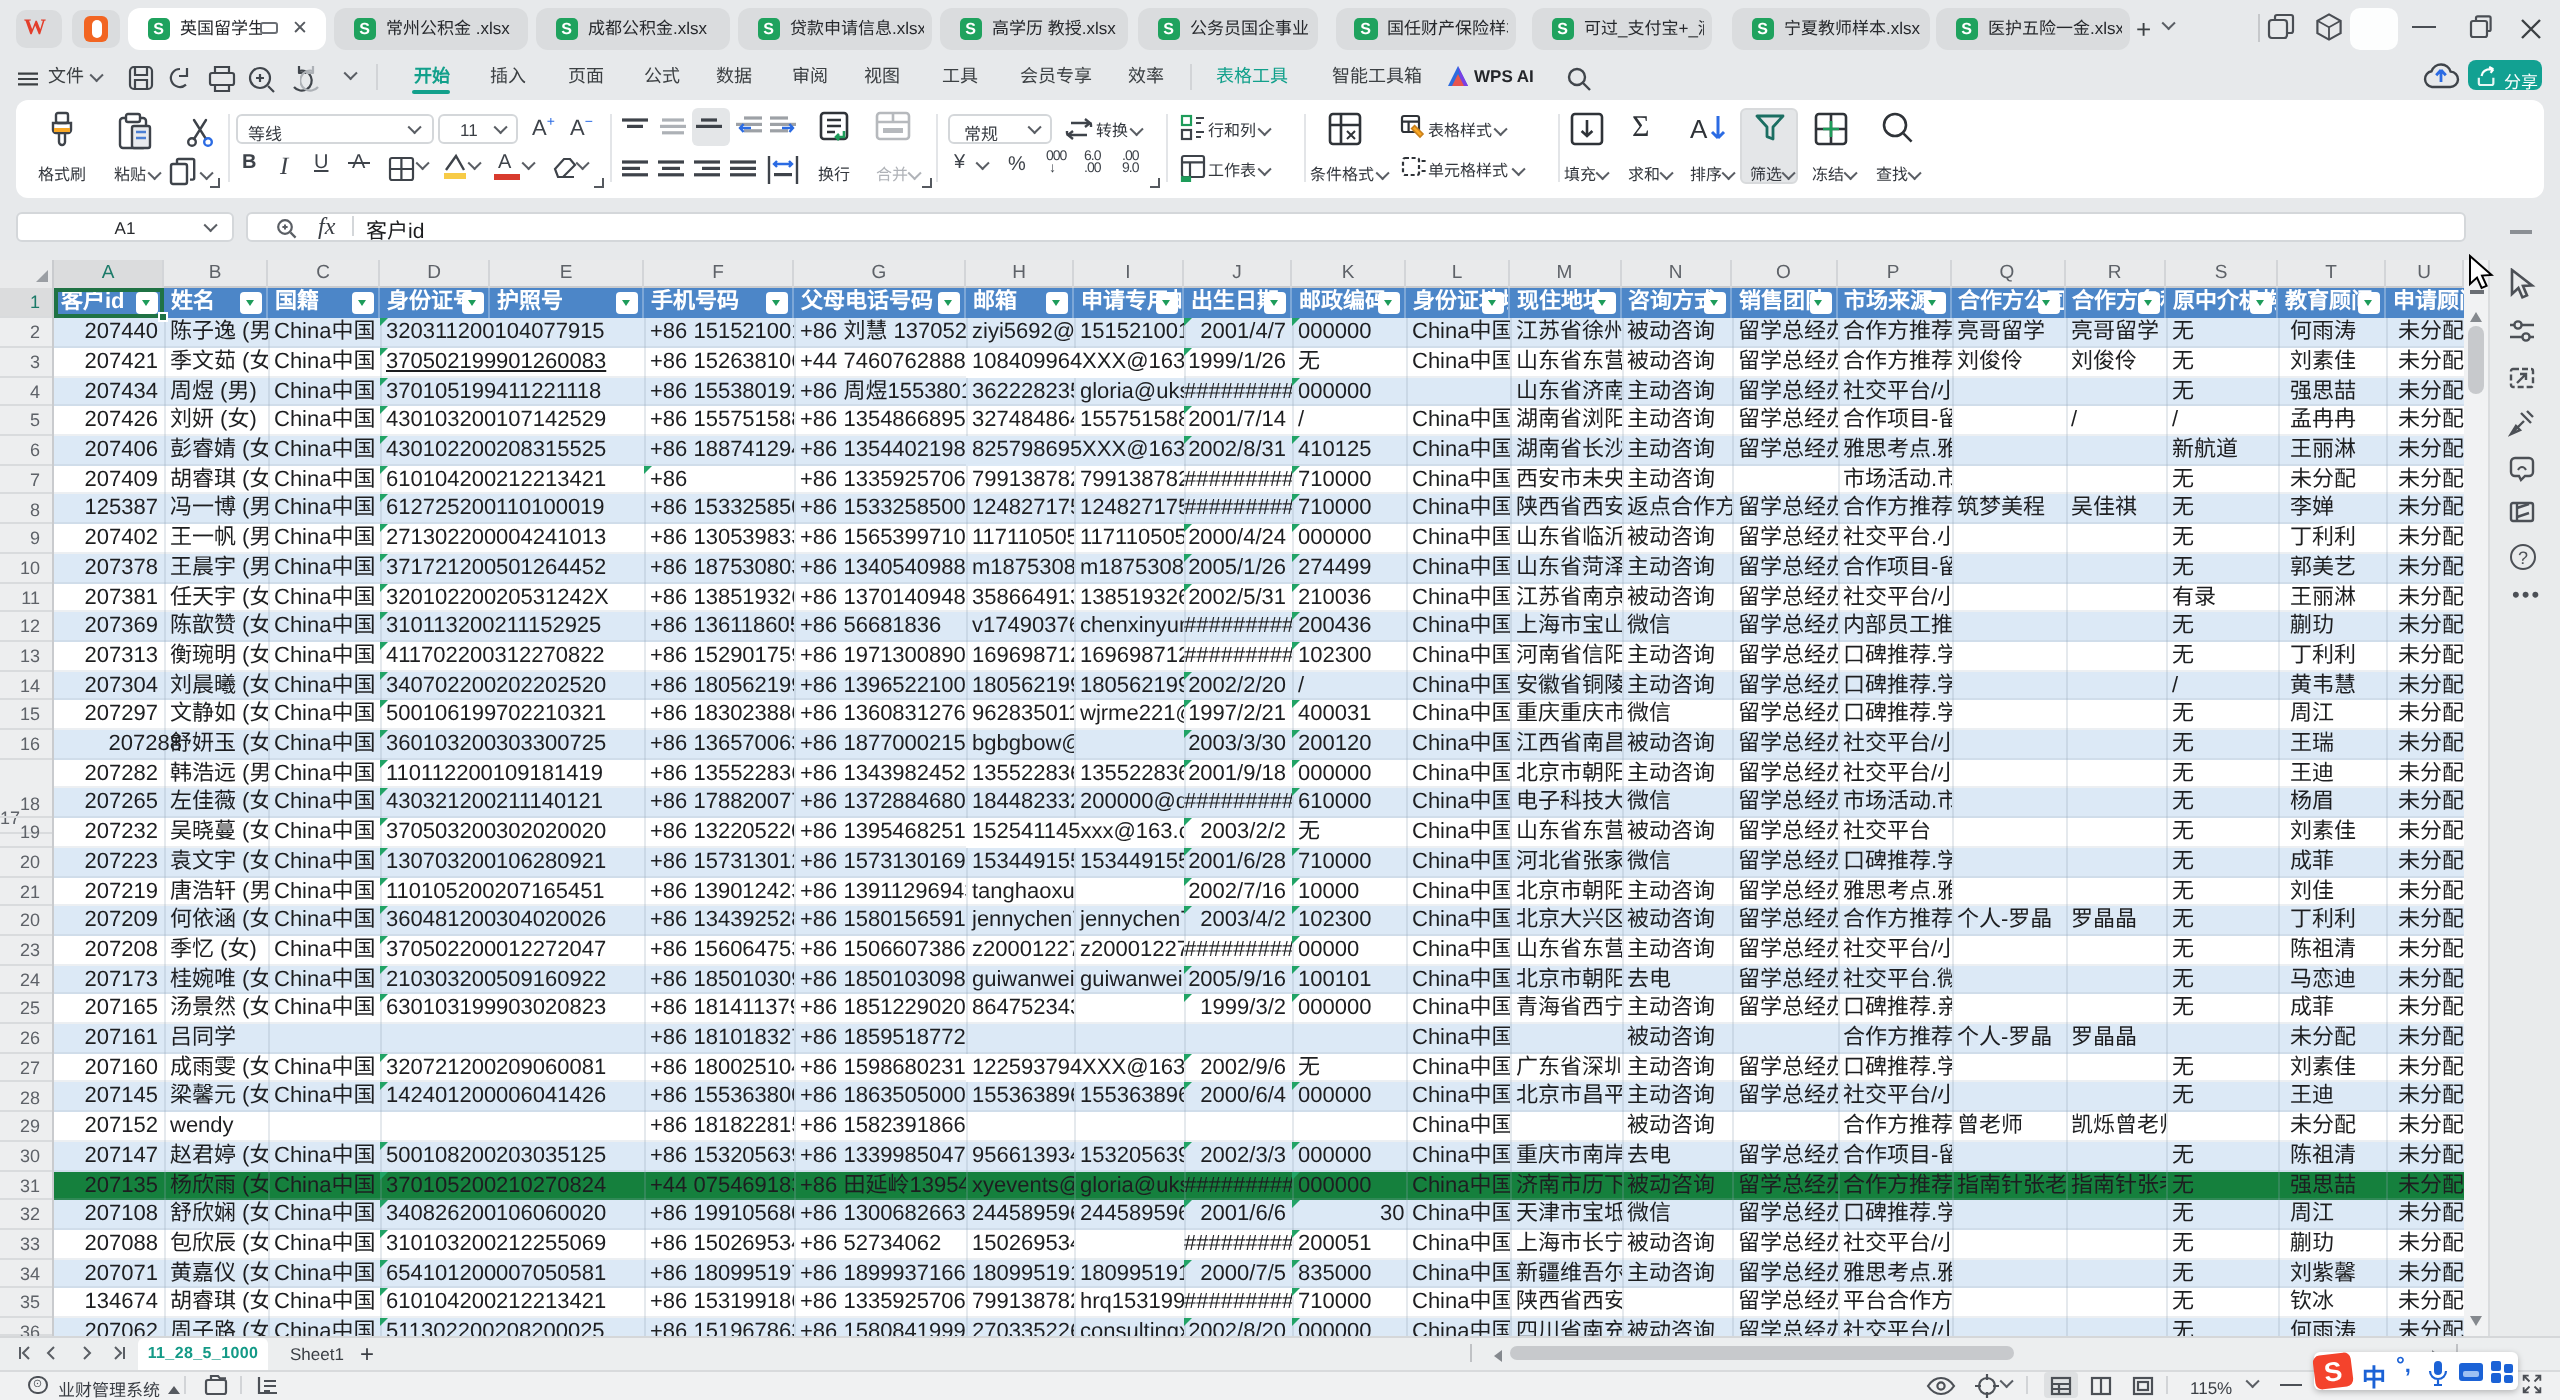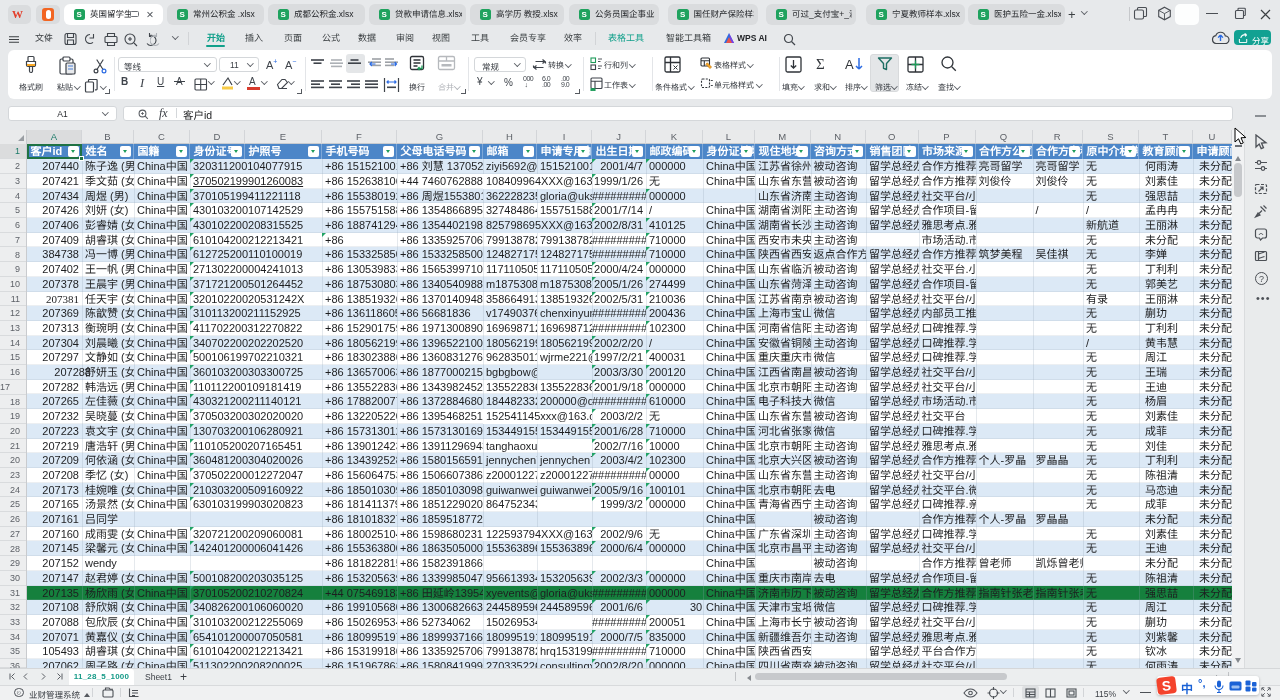--- a/index.html
+++ b/index.html
@@ -85,21 +85,21 @@
 <svg class="ab" style="left:1234px;top:7px" width="13" height="13" viewBox="0 0 13 13" fill="none" stroke="#4A4E54" stroke-width="1.1">
     <rect x="1.5" y="3.5" width="8" height="8" rx="1"></rect>
     <path d="M4 3.5V2a.8 .8 0 0 1 .8-.8h5.7a.8 .8 0 0 1 .8 .8v5.7a.8 .8 0 0 1-.8 .8H9.5"></path>
   </svg>
 <svg class="ab" style="left:1260px;top:8.5px" width="11" height="11" viewBox="0 0 11 11" stroke="#3C4043" stroke-width="1.2">
     <path d="M1 1l9 9M10 1l-9 9"></path>
   </svg>
 <svg class="ab" style="left:9px;top:35.5px" width="10" height="7" viewBox="0 0 10 7" stroke="#3C4043" stroke-width="1.1">
     <path d="M0 .8h10M0 3.5h10M0 6.2h10"></path>
   </svg>
-<div class="mi" style="left:35px;top:28px">文件</div>
+<div class="mi" style="left:24px;top:28px">文件</div>
 <div class="cv" style="left:46px;top:35px">⌄</div>
 <svg class="ab" style="left:64px;top:31.5px" width="120" height="15" viewBox="0 0 120 15" fill="none" stroke="#41464C" stroke-width="1.1">
 <rect x="1" y="1.5" width="11" height="11" rx="2"></rect>
     <path d="M3.5 1.5v4h6v-4M3.5 12.5v-4.5h6v4.5"></path>
 <path d="M26 2.5a4.5 4.5 0 1 0 3 7.8M29.5 2v4h-4"></path>
 <rect x="41" y="4.5" width="12" height="6" rx="1"></rect>
     <path d="M43.5 4.5v-3h7v3M43.5 10.5h7v3h-7z"></path>
 <circle cx="66" cy="7" r="5"></circle>
     <path d="M70 11l3 3M64 7h4M66 5v4"></path>
 <path d="M85.5 3.5a5 5 0 1 1-2.5 8"></path>
@@ -405,21 +405,21 @@
 <div class="ab" style="left:0;top:232.79999999999998px;width:26px;height:14.7px;border-bottom:1px solid #D9DBDD;color:#5E6268;font-size:9px;text-align:right;padding-right:6px;line-height:14.7px">7</div>
 <div class="ab" style="left:0;top:247.49999999999997px;width:26px;height:14.7px;border-bottom:1px solid #D9DBDD;color:#5E6268;font-size:9px;text-align:right;padding-right:6px;line-height:14.7px">8</div>
 <div class="ab" style="left:0;top:262.2px;width:26px;height:14.7px;border-bottom:1px solid #D9DBDD;color:#5E6268;font-size:9px;text-align:right;padding-right:6px;line-height:14.7px">9</div>
 <div class="ab" style="left:0;top:276.9px;width:26px;height:14.7px;border-bottom:1px solid #D9DBDD;color:#5E6268;font-size:9px;text-align:right;padding-right:6px;line-height:14.7px">10</div>
 <div class="ab" style="left:0;top:291.59999999999997px;width:26px;height:14.7px;border-bottom:1px solid #D9DBDD;color:#5E6268;font-size:9px;text-align:right;padding-right:6px;line-height:14.7px">11</div>
 <div class="ab" style="left:0;top:306.29999999999995px;width:26px;height:14.7px;border-bottom:1px solid #D9DBDD;color:#5E6268;font-size:9px;text-align:right;padding-right:6px;line-height:14.7px">12</div>
 <div class="ab" style="left:0;top:321.0px;width:26px;height:14.7px;border-bottom:1px solid #D9DBDD;color:#5E6268;font-size:9px;text-align:right;padding-right:6px;line-height:14.7px">13</div>
 <div class="ab" style="left:0;top:335.69999999999993px;width:26px;height:14.7px;border-bottom:1px solid #D9DBDD;color:#5E6268;font-size:9px;text-align:right;padding-right:6px;line-height:14.7px">14</div>
 <div class="ab" style="left:0;top:350.4px;width:26px;height:14.7px;border-bottom:1px solid #D9DBDD;color:#5E6268;font-size:9px;text-align:right;padding-right:6px;line-height:14.7px">15</div>
 <div class="ab" style="left:0;top:365.09999999999997px;width:26px;height:14.7px;border-bottom:1px solid #D9DBDD;color:#5E6268;font-size:9px;text-align:right;padding-right:6px;line-height:14.7px">16</div>
-<div class="ab" style="left:0;top:380px;width:26px;height:14.7px;border-bottom:1px solid #D9DBDD;color:#5E6268;font-size:9px;text-align:center;padding-right:16px;line-height:14.7px">17</div>
+<div class="ab" style="left:0;top:402px;width:26px;height:14.7px;border-bottom:1px solid #D9DBDD;color:#5E6268;font-size:9px;text-align:center;padding-right:16px;line-height:14.7px">17</div>
 <div class="ab" style="left:0;top:394.5px;width:26px;height:14.7px;border-bottom:1px solid #D9DBDD;color:#5E6268;font-size:9px;text-align:right;padding-right:6px;line-height:14.7px">18</div>
 <div class="ab" style="left:0;top:409.19999999999993px;width:26px;height:14.7px;border-bottom:1px solid #D9DBDD;color:#5E6268;font-size:9px;text-align:right;padding-right:6px;line-height:14.7px">19</div>
 <div class="ab" style="left:0;top:423.9px;width:26px;height:14.7px;border-bottom:1px solid #D9DBDD;color:#5E6268;font-size:9px;text-align:right;padding-right:6px;line-height:14.7px">20</div>
 <div class="ab" style="left:0;top:438.6px;width:26px;height:14.7px;border-bottom:1px solid #D9DBDD;color:#5E6268;font-size:9px;text-align:right;padding-right:6px;line-height:14.7px">21</div>
 <div class="ab" style="left:0;top:453.29999999999995px;width:26px;height:14.7px;border-bottom:1px solid #D9DBDD;color:#5E6268;font-size:9px;text-align:right;padding-right:6px;line-height:14.7px">20</div>
 <div class="ab" style="left:0;top:468.0px;width:26px;height:14.7px;border-bottom:1px solid #D9DBDD;color:#5E6268;font-size:9px;text-align:right;padding-right:6px;line-height:14.7px">23</div>
 <div class="ab" style="left:0;top:482.69999999999993px;width:26px;height:14.7px;border-bottom:1px solid #D9DBDD;color:#5E6268;font-size:9px;text-align:right;padding-right:6px;line-height:14.7px">24</div>
 <div class="ab" style="left:0;top:497.4px;width:26px;height:14.7px;border-bottom:1px solid #D9DBDD;color:#5E6268;font-size:9px;text-align:right;padding-right:6px;line-height:14.7px">25</div>
 <div class="ab" style="left:0;top:512.0999999999999px;width:26px;height:14.7px;border-bottom:1px solid #D9DBDD;color:#5E6268;font-size:9px;text-align:right;padding-right:6px;line-height:14.7px">26</div>
 <div class="ab" style="left:0;top:526.8px;width:26px;height:14.7px;border-bottom:1px solid #D9DBDD;color:#5E6268;font-size:9px;text-align:right;padding-right:6px;line-height:14.7px">27</div>
@@ -590,21 +590,21 @@
       <span class="c cl" style="left:619px;width:57px;">710000</span>
       <span class="c cl" style="left:676px;width:52px;">China中国</span>
       <span class="c cl" style="left:728px;width:55.5px;">西安市未央区</span>
       <span class="c cl" style="left:783.5px;width:55.5px;">主动咨询</span>
       <span class="c cl" style="left:891.5px;width:57px;">市场活动.市场活动</span>
       <span class="c cl" style="left:1056px;width:56px;">无</span>
       <span class="c cl" style="left:1112px;width:54px;padding-left:6px;">未分配</span>
       <span class="c cl" style="left:1166px;width:47px;padding-left:6px;">未分配</span>
     </div>
     <div class="rw" style="top:103.89999999999999px;background:#DCE9F6">
-      <span class="c cr" style="left:0px;width:55px;">384738</span>
+      <span class="c cr" style="left:0px;width:55px;">125387</span>
       <span class="c cl" style="left:55px;width:52px;">冯一博 (男)</span>
       <span class="c cl" style="left:107px;width:56px;">China中国</span>
       <span class="c cl" style="left:163px;width:132px;">612725200110100019</span>
       <span class="c cl" style="left:295px;width:75px;">+86 15332585008</span>
       <span class="c cl" style="left:370px;width:86px;">+86 15332585008</span>
       <span class="c cl" style="left:456px;width:54px;">1248271751</span>
       <span class="c cl" style="left:510px;width:55px;">1248271754</span>
       <span class="c cr" style="left:565px;width:54px;">#########</span>
       <span class="c cl" style="left:619px;width:57px;">710000</span>
       <span class="c cl" style="left:676px;width:52px;">China中国</span>
@@ -652,21 +652,21 @@
       <span class="c cl" style="left:676px;width:52px;">China中国</span>
       <span class="c cl" style="left:728px;width:55.5px;">山东省菏泽市</span>
       <span class="c cl" style="left:783.5px;width:55.5px;">主动咨询</span>
       <span class="c cl" style="left:839px;width:52.5px;">留学总经办</span>
       <span class="c cl" style="left:891.5px;width:57px;">合作项目-留学</span>
       <span class="c cl" style="left:1056px;width:56px;">无</span>
       <span class="c cl" style="left:1112px;width:54px;padding-left:6px;">郭美艺</span>
       <span class="c cl" style="left:1166px;width:47px;padding-left:6px;">未分配</span>
     </div>
     <div class="rw" style="top:147.99999999999997px;background:#FFFFFF">
-      <span class="c cr" style="left:0px;width:55px;font-family:Liberation Serif, serif;">207381</span>
+      <span class="c cr" style="left:0px;width:55px;">207381</span>
       <span class="c cl" style="left:55px;width:52px;">任天宇 (女)</span>
       <span class="c cl" style="left:107px;width:56px;">China中国</span>
       <span class="c cl" style="left:163px;width:132px;">32010220020531242X</span>
       <span class="c cl" style="left:295px;width:75px;">+86 13851932663</span>
       <span class="c cl" style="left:370px;width:86px;">+86 13701409483</span>
       <span class="c cl" style="left:456px;width:54px;">3586649131</span>
       <span class="c cl" style="left:510px;width:55px;">1385193266</span>
       <span class="c cr" style="left:565px;width:54px;">2002/5/31</span>
       <span class="c cl" style="left:619px;width:57px;">210036</span>
       <span class="c cl" style="left:676px;width:52px;">China中国</span>
@@ -1116,21 +1116,21 @@
       <span class="c cl" style="left:676px;width:52px;">China中国</span>
       <span class="c cl" style="left:728px;width:55.5px;">新疆维吾尔自</span>
       <span class="c cl" style="left:783.5px;width:55.5px;">主动咨询</span>
       <span class="c cl" style="left:839px;width:52.5px;">留学总经办</span>
       <span class="c cl" style="left:891.5px;width:57px;">雅思考点.雅思考点</span>
       <span class="c cl" style="left:1056px;width:56px;">无</span>
       <span class="c cl" style="left:1112px;width:54px;padding-left:6px;">刘紫馨</span>
       <span class="c cl" style="left:1166px;width:47px;padding-left:6px;">未分配</span>
     </div>
     <div class="rw" style="top:500.79999999999995px;background:#FFFFFF">
-      <span class="c cr" style="left:0px;width:55px;">105493</span>
+      <span class="c cr" style="left:0px;width:55px;">134674</span>
       <span class="c cl" style="left:55px;width:52px;">胡睿琪 (女)</span>
       <span class="c cl" style="left:107px;width:56px;">China中国</span>
       <span class="c cl" style="left:163px;width:132px;">610104200212213421</span>
       <span class="c cl" style="left:295px;width:75px;">+86 15319918695</span>
       <span class="c cl" style="left:370px;width:86px;">+86 13359257060</span>
       <span class="c cl" style="left:456px;width:54px;">799138782</span>
       <span class="c cl" style="left:510px;width:55px;">hrq1531999</span>
       <span class="c cr" style="left:565px;width:54px;">#########</span>
       <span class="c cl" style="left:619px;width:57px;">710000</span>
       <span class="c cl" style="left:676px;width:52px;">China中国</span>

